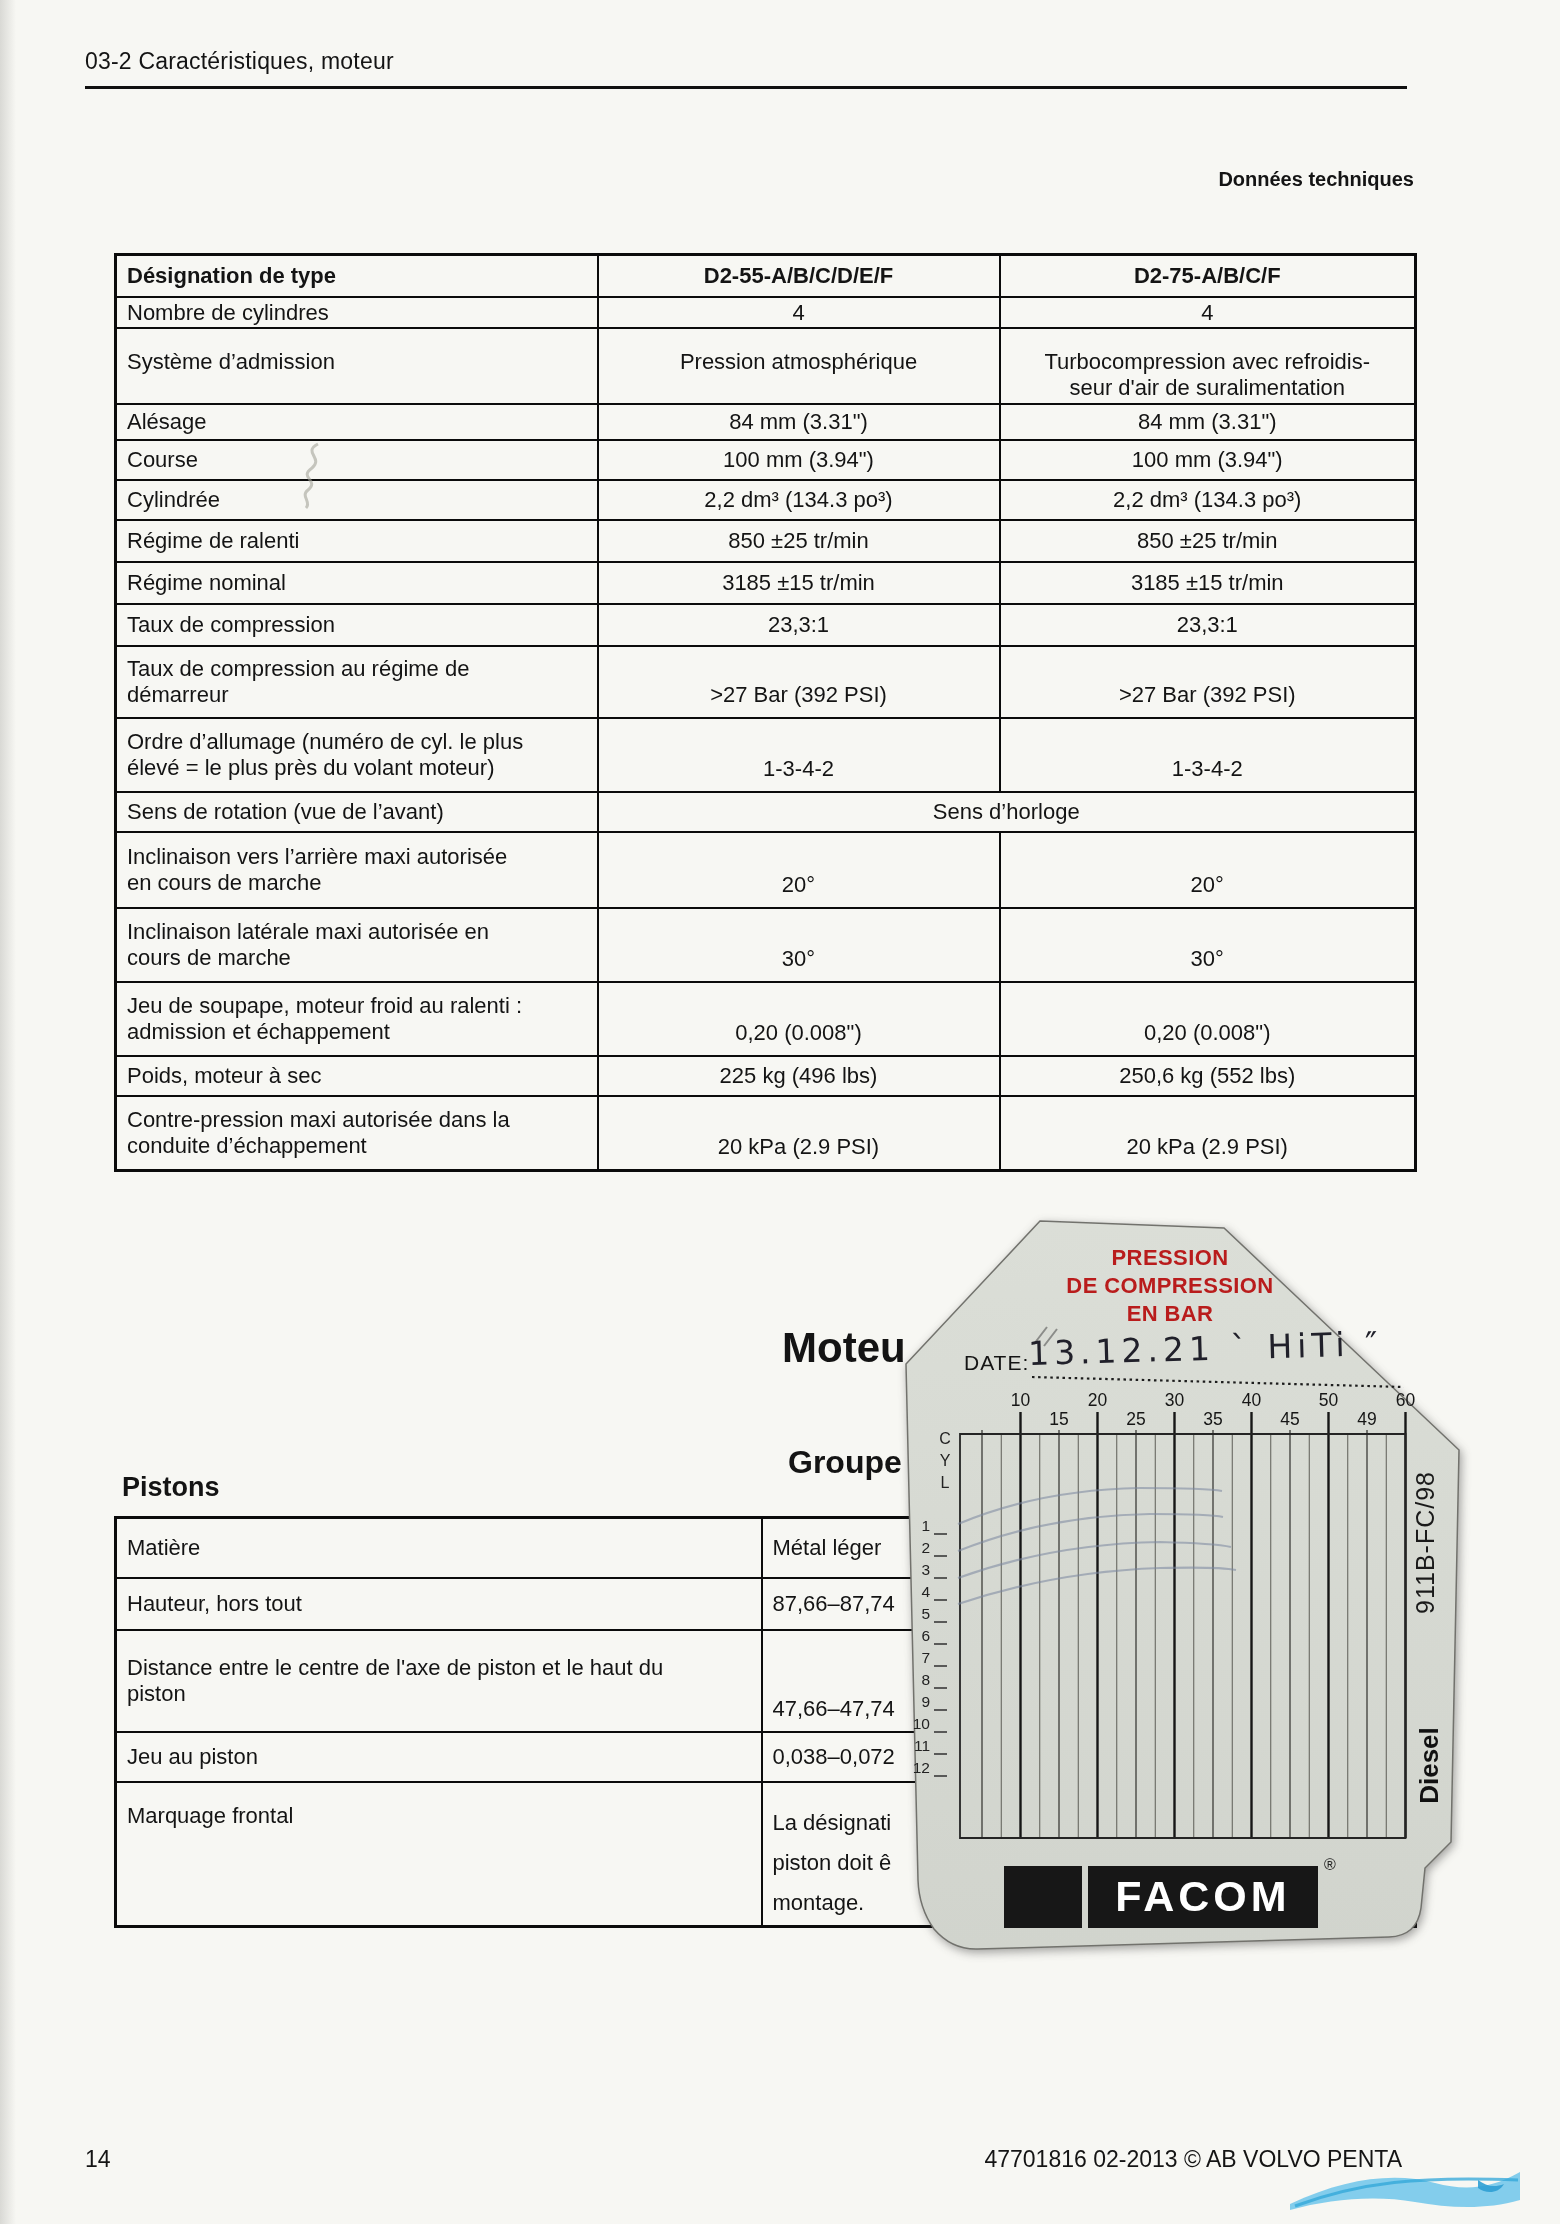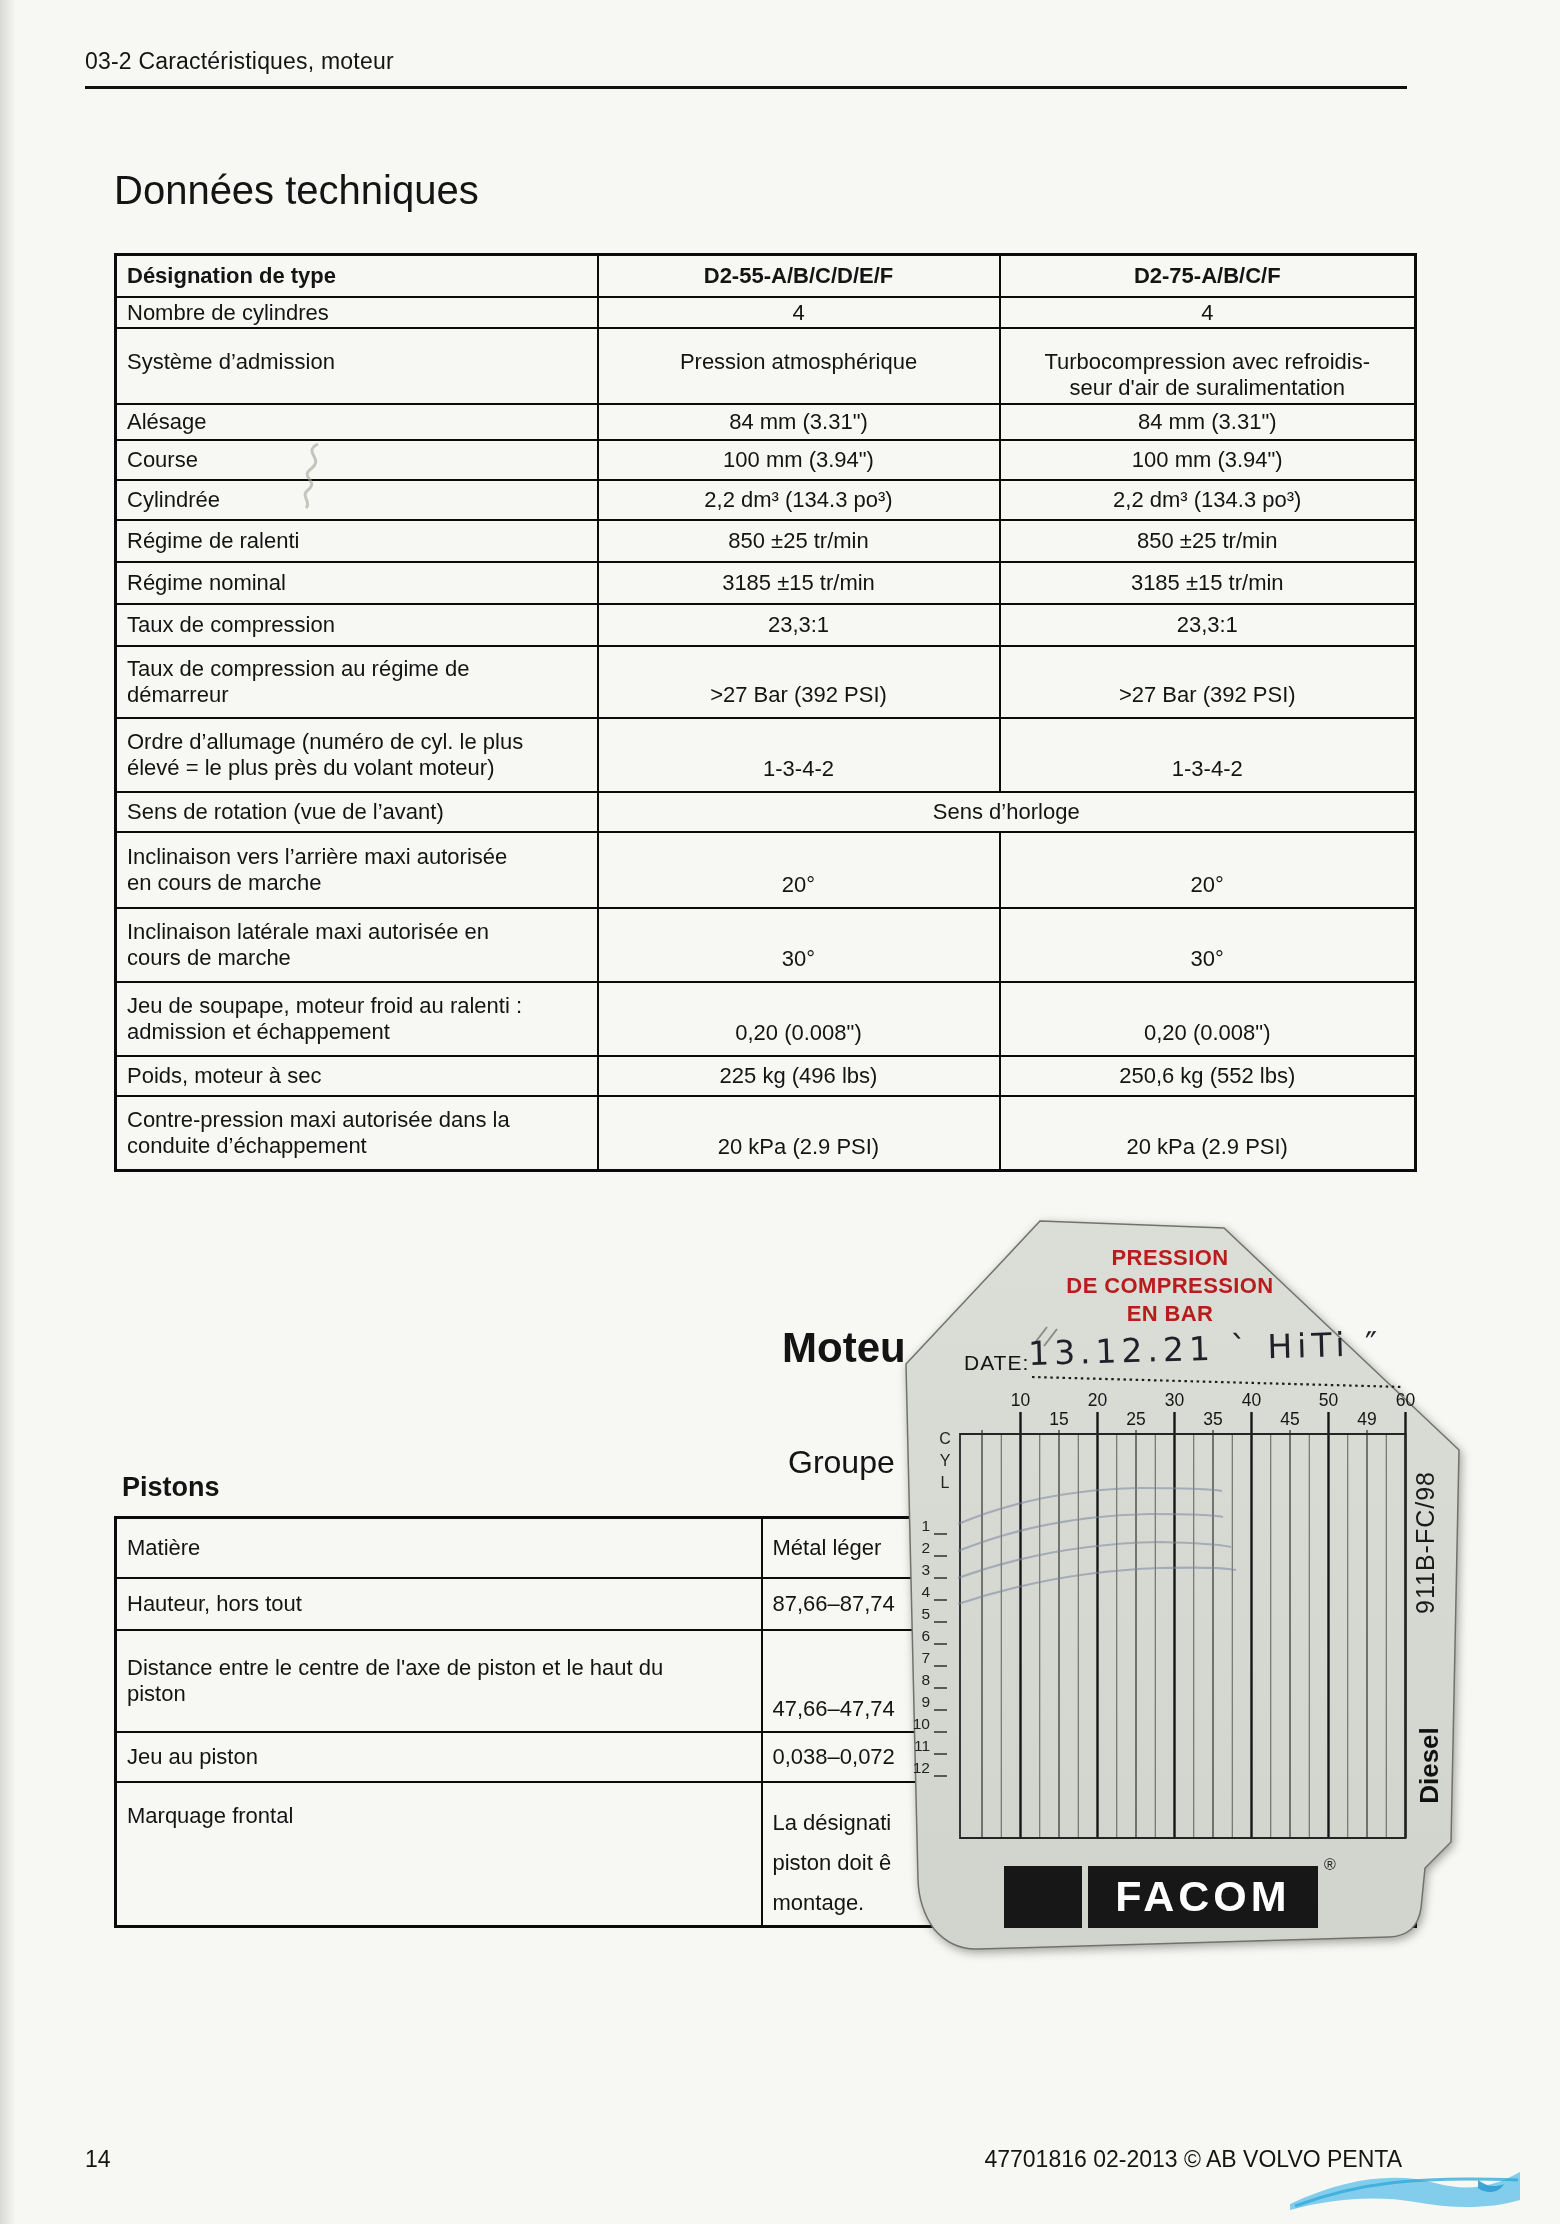--- a/index.html
+++ b/index.html
@@ -3,36 +3,36 @@
 <meta charset="utf-8">
 <style>
   html,body{margin:0;padding:0}
   body{width:1560px;height:2224px;position:relative;background:#f7f7f3;
        font-family:"Liberation Sans",sans-serif;color:#141414;overflow:hidden}
   .abs{position:absolute}
   .scan-edge{left:0;top:0;width:16px;height:100%;
        background:linear-gradient(90deg,rgba(110,110,105,.22),rgba(110,110,105,0));}
   .hdr{left:85px;top:48px;font-size:23px;letter-spacing:.2px}
   .hdr-rule{left:85px;top:86px;width:1322px;height:3px;background:#101010}
-  .doc-title{left:114px;top:168px;width:1300px;text-align:left;font-size:40px;font-weight:400}
+  .doc-title{left:114px;top:168px;width:1300px;text-align:right;font-size:20px;font-weight:700}
   table{border-collapse:collapse;position:absolute;table-layout:fixed}
   #tech-table{left:114px;top:253px;width:1300px;border:3px solid #0b0b0b}
   #pistons-table{left:114px;top:1516px;width:1300px;border:3px solid #0b0b0b}
   td,th{border:2px solid #0b0b0b;font-size:22px;line-height:1.18;padding:2px 10px;
         vertical-align:middle;white-space:pre-line;overflow:hidden}
   th{font-weight:700}
   .lbl{text-align:left}
   .val{text-align:center}
   .vleft{text-align:left}
   tr.vb td.val, tr.vb td.vleft{vertical-align:bottom;padding-bottom:9px}
   tr.vt td{vertical-align:top;padding-top:20px}
   .mline div{line-height:40px}
   .pistons-h{left:122px;top:1472px;font-size:27px;font-weight:700}
   .moteur-h{left:782px;top:1324px;font-size:42px;font-weight:700;white-space:nowrap}
-  .groupe-h{left:788px;top:1444px;font-size:32px;font-weight:400;white-space:nowrap}
+  .groupe-h{left:788px;top:1444px;font-size:32px;font-weight:700;white-space:nowrap}
   
   #card-svg{left:890px;top:1205px;width:585px;height:760px}
   #card-text{left:0;top:0;width:1560px;height:2224px;z-index:12;pointer-events:none}
   #card-text > *{position:absolute}
   .card-title{left:1040px;top:1244px;width:260px;text-align:center;font-weight:700;
               font-size:22px;line-height:28px;letter-spacing:.4px;color:#b91c1c}
   .date-lbl{left:964px;top:1351px;font-size:21px;font-weight:400;letter-spacing:1px}
   .date-hand{left:1028px;top:1329px;font-size:33px;font-family:"DejaVu Sans",sans-serif;
              letter-spacing:5px;transform:rotate(-1.6deg);color:#20202a;white-space:nowrap}
   .tick{width:50px;text-align:center;font-size:17.5px;color:#161616}

